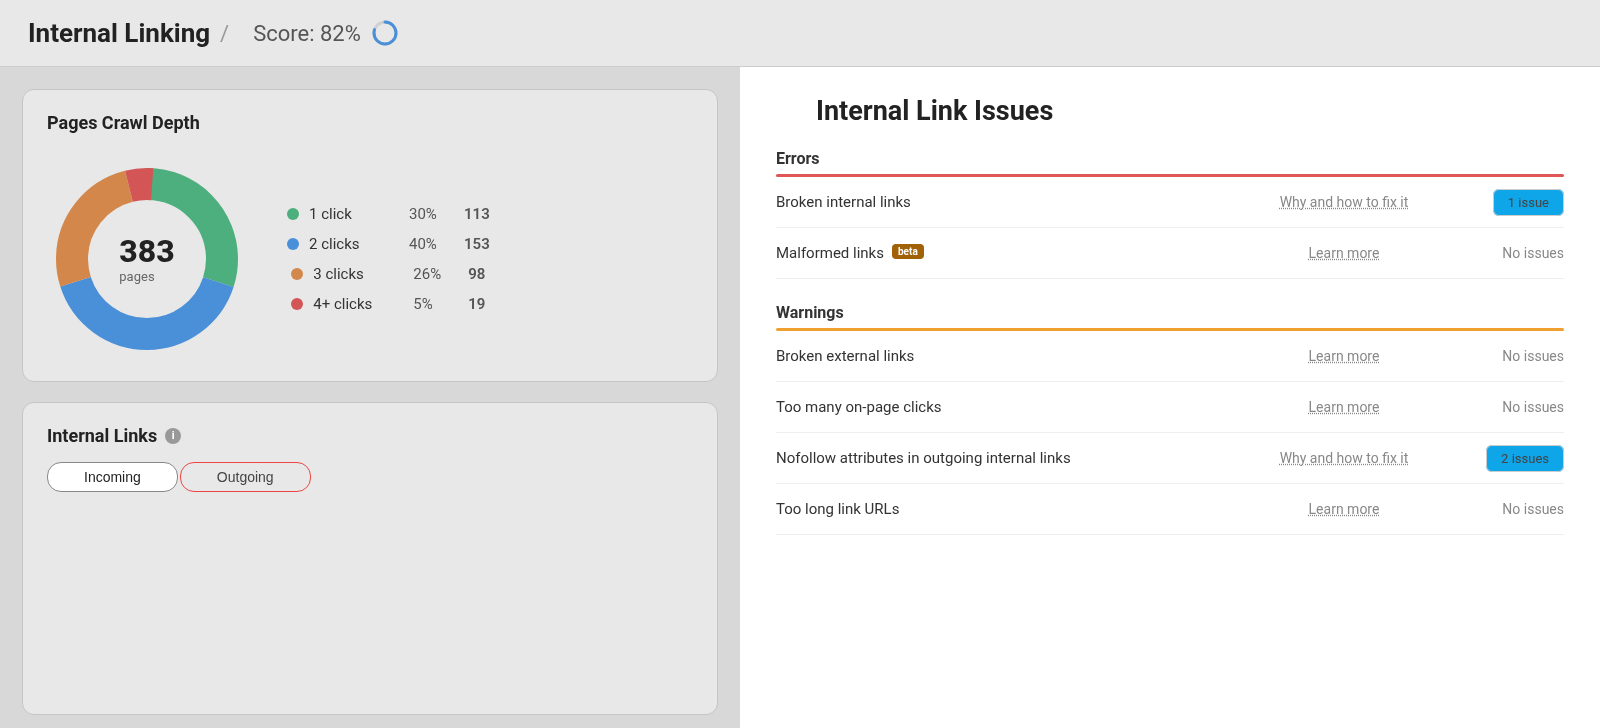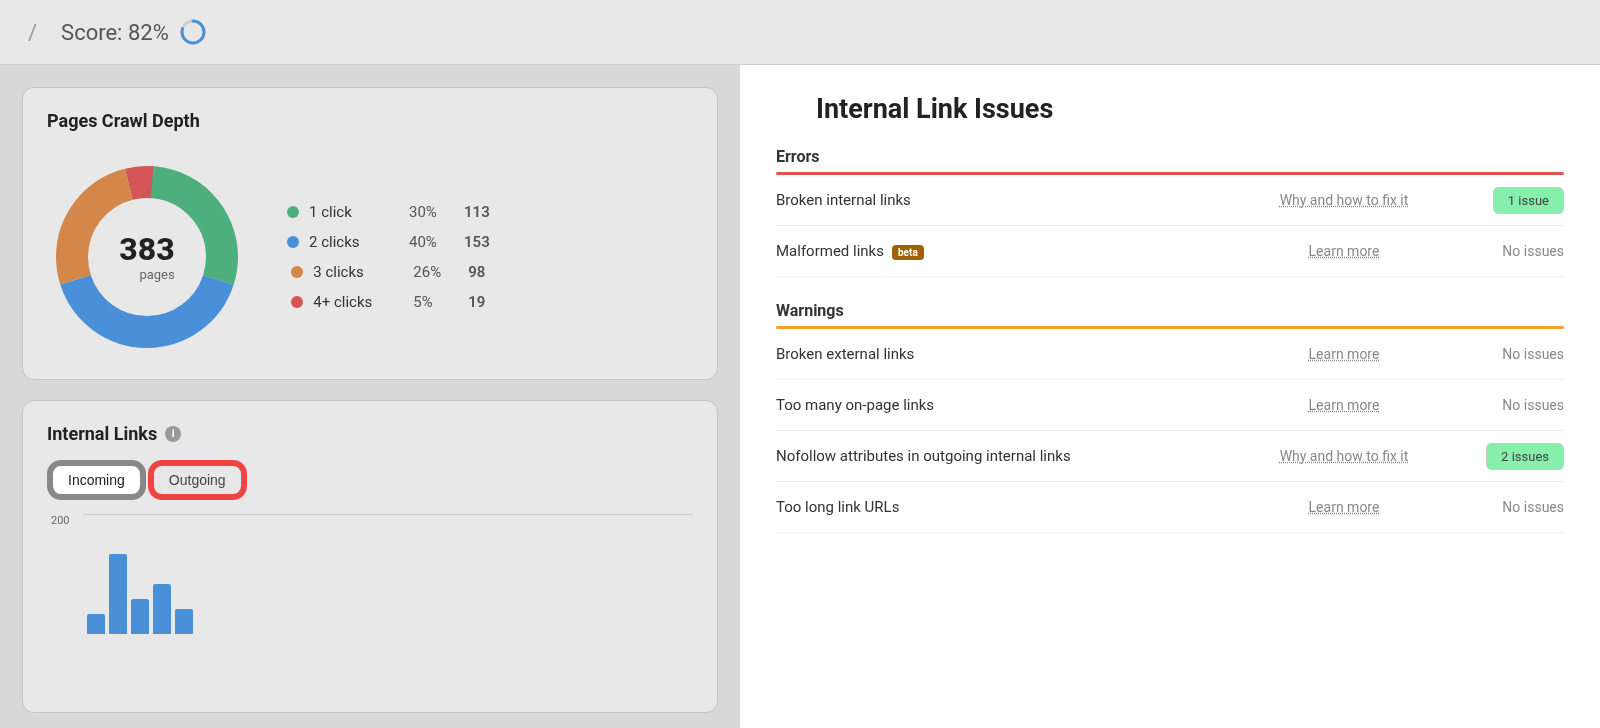--- a/index.html
+++ b/index.html
@@ -83,21 +83,21 @@
       width: 200px;
       height: 200px;
       flex-shrink: 0;
     }
 
     .donut-center {
       position: absolute;
       top: 50%;
       left: 50%;
       transform: translate(-50%, -50%);
-      text-align: right;
+      text-align: left;
     }
     .donut-number {
       font-size: 32px;
       font-weight: 800;
       color: #222;
       line-height: 1;
     }
     .donut-label {
       font-size: 13px;
       color: #666;
@@ -159,25 +159,25 @@
       font-weight: 700;
       cursor: pointer;
     }
 
     .tab-group {
       display: flex;
       gap: 2px;
       margin-bottom: 14px;
     }
     .tab-btn {
-      padding: 6px 15px;
+      padding: 6px 36px;
       border-radius: 14px;
       font-size: 14px;
       cursor: pointer;
-      border: 6px solid #ef4444;
+      border: 1px solid #ef4444;
       background: transparent;
       color: #444;
     }
     .tab-btn.active {
       background: white;
       border-color: #888;
       color: #222;
       font-weight: 500;
     }
 
@@ -254,21 +254,21 @@
       display: flex;
       align-items: center;
       padding: 16px 0;
       border-bottom: 1px solid #eee;
     }
     .issue-name {
       flex: 1;
       font-size: 15px;
       color: #333;
       display: flex;
-      align-items: flex-end;
+      align-items: flex-start;
       gap: 8px;
     }
     .beta-badge {
       background: #a16207;
       color: white;
       font-size: 10px;
       font-weight: 700;
       padding: 2px 6px;
       border-radius: 4px;
     }
@@ -281,21 +281,21 @@
       width: 200px;
       text-align: center;
     }
     .issue-status {
       font-size: 14px;
       color: #888;
       width: 120px;
       text-align: right;
     }
     .issue-badge {
-      background: #86efac;
+      background: #0ea5e9;
       border: 1px solid #ccc;
       border-radius: 6px;
       padding: 5px 14px;
       font-size: 13px;
       color: #444;
       width: 100px;
       text-align: center;
     }
 
     .section-block {
@@ -303,20 +303,21 @@
     }
 
     .warnings-section {
       margin-top: 20px;
     }
   </style>
 </head>
 <body>
 
 <div class="header">
+  <span class="header-title">Internal Linking</span>
   <span class="header-divider">/</span>
   <span class="header-score">Score: 82%</span>
   <span class="score-icon">
     <svg width="28" height="28" viewBox="0 0 28 28">
       <circle cx="14" cy="14" r="11" fill="none" stroke="#d0d0d0" stroke-width="3"></circle>
       <circle cx="14" cy="14" r="11" fill="none" stroke="#4a90d9" stroke-width="3" stroke-dasharray="55 16" stroke-linecap="round" transform="rotate(-90 14 14)"></circle>
     </svg>
   </span>
 </div>
 
@@ -380,31 +381,20 @@
       <div class="card-title-row">
         <span class="card-title" style="margin-bottom:0">Internal Links</span>
         <div class="info-icon">i</div>
       </div>
 
       <div class="tab-group">
         <button class="tab-btn active">Incoming</button>
         <button class="tab-btn">Outgoing</button>
       </div>
 
-      <div class="chart-area">
-        <span class="y-axis-text" style="top:0">200</span>
-        <div class="y-axis-line" style="top:0"></div>
-        <div class="bar-chart-bars">
-          <div class="bar" style="height:20px"></div>
-          <div class="bar" style="height:80px"></div>
-          <div class="bar" style="height:35px"></div>
-          <div class="bar" style="height:50px"></div>
-          <div class="bar" style="height:25px"></div>
-        </div>
-      </div>
     </div>
 
   </div>
 
   <div class="right-panel">
 
     <div class="issues-title">Internal Link Issues</div>
 
     <div class="section-block">
       <div class="section-header">Errors</div>
@@ -437,21 +427,21 @@
       <div class="issue-row">
         <div class="issue-name">
           <span>Broken external links</span>
         </div>
         <div class="issue-link">Learn more</div>
         <div class="issue-status">No issues</div>
       </div>
 
       <div class="issue-row">
         <div class="issue-name">
-          <span>Too many on-page links</span>
+          <span>Too many on-page clicks</span>
         </div>
         <div class="issue-link">Learn more</div>
         <div class="issue-status">No issues</div>
       </div>
 
       <div class="issue-row">
         <div class="issue-name">
           <span>Nofollow attributes in outgoing internal links</span>
         </div>
         <div class="issue-link">Why and how to fix it</div>

